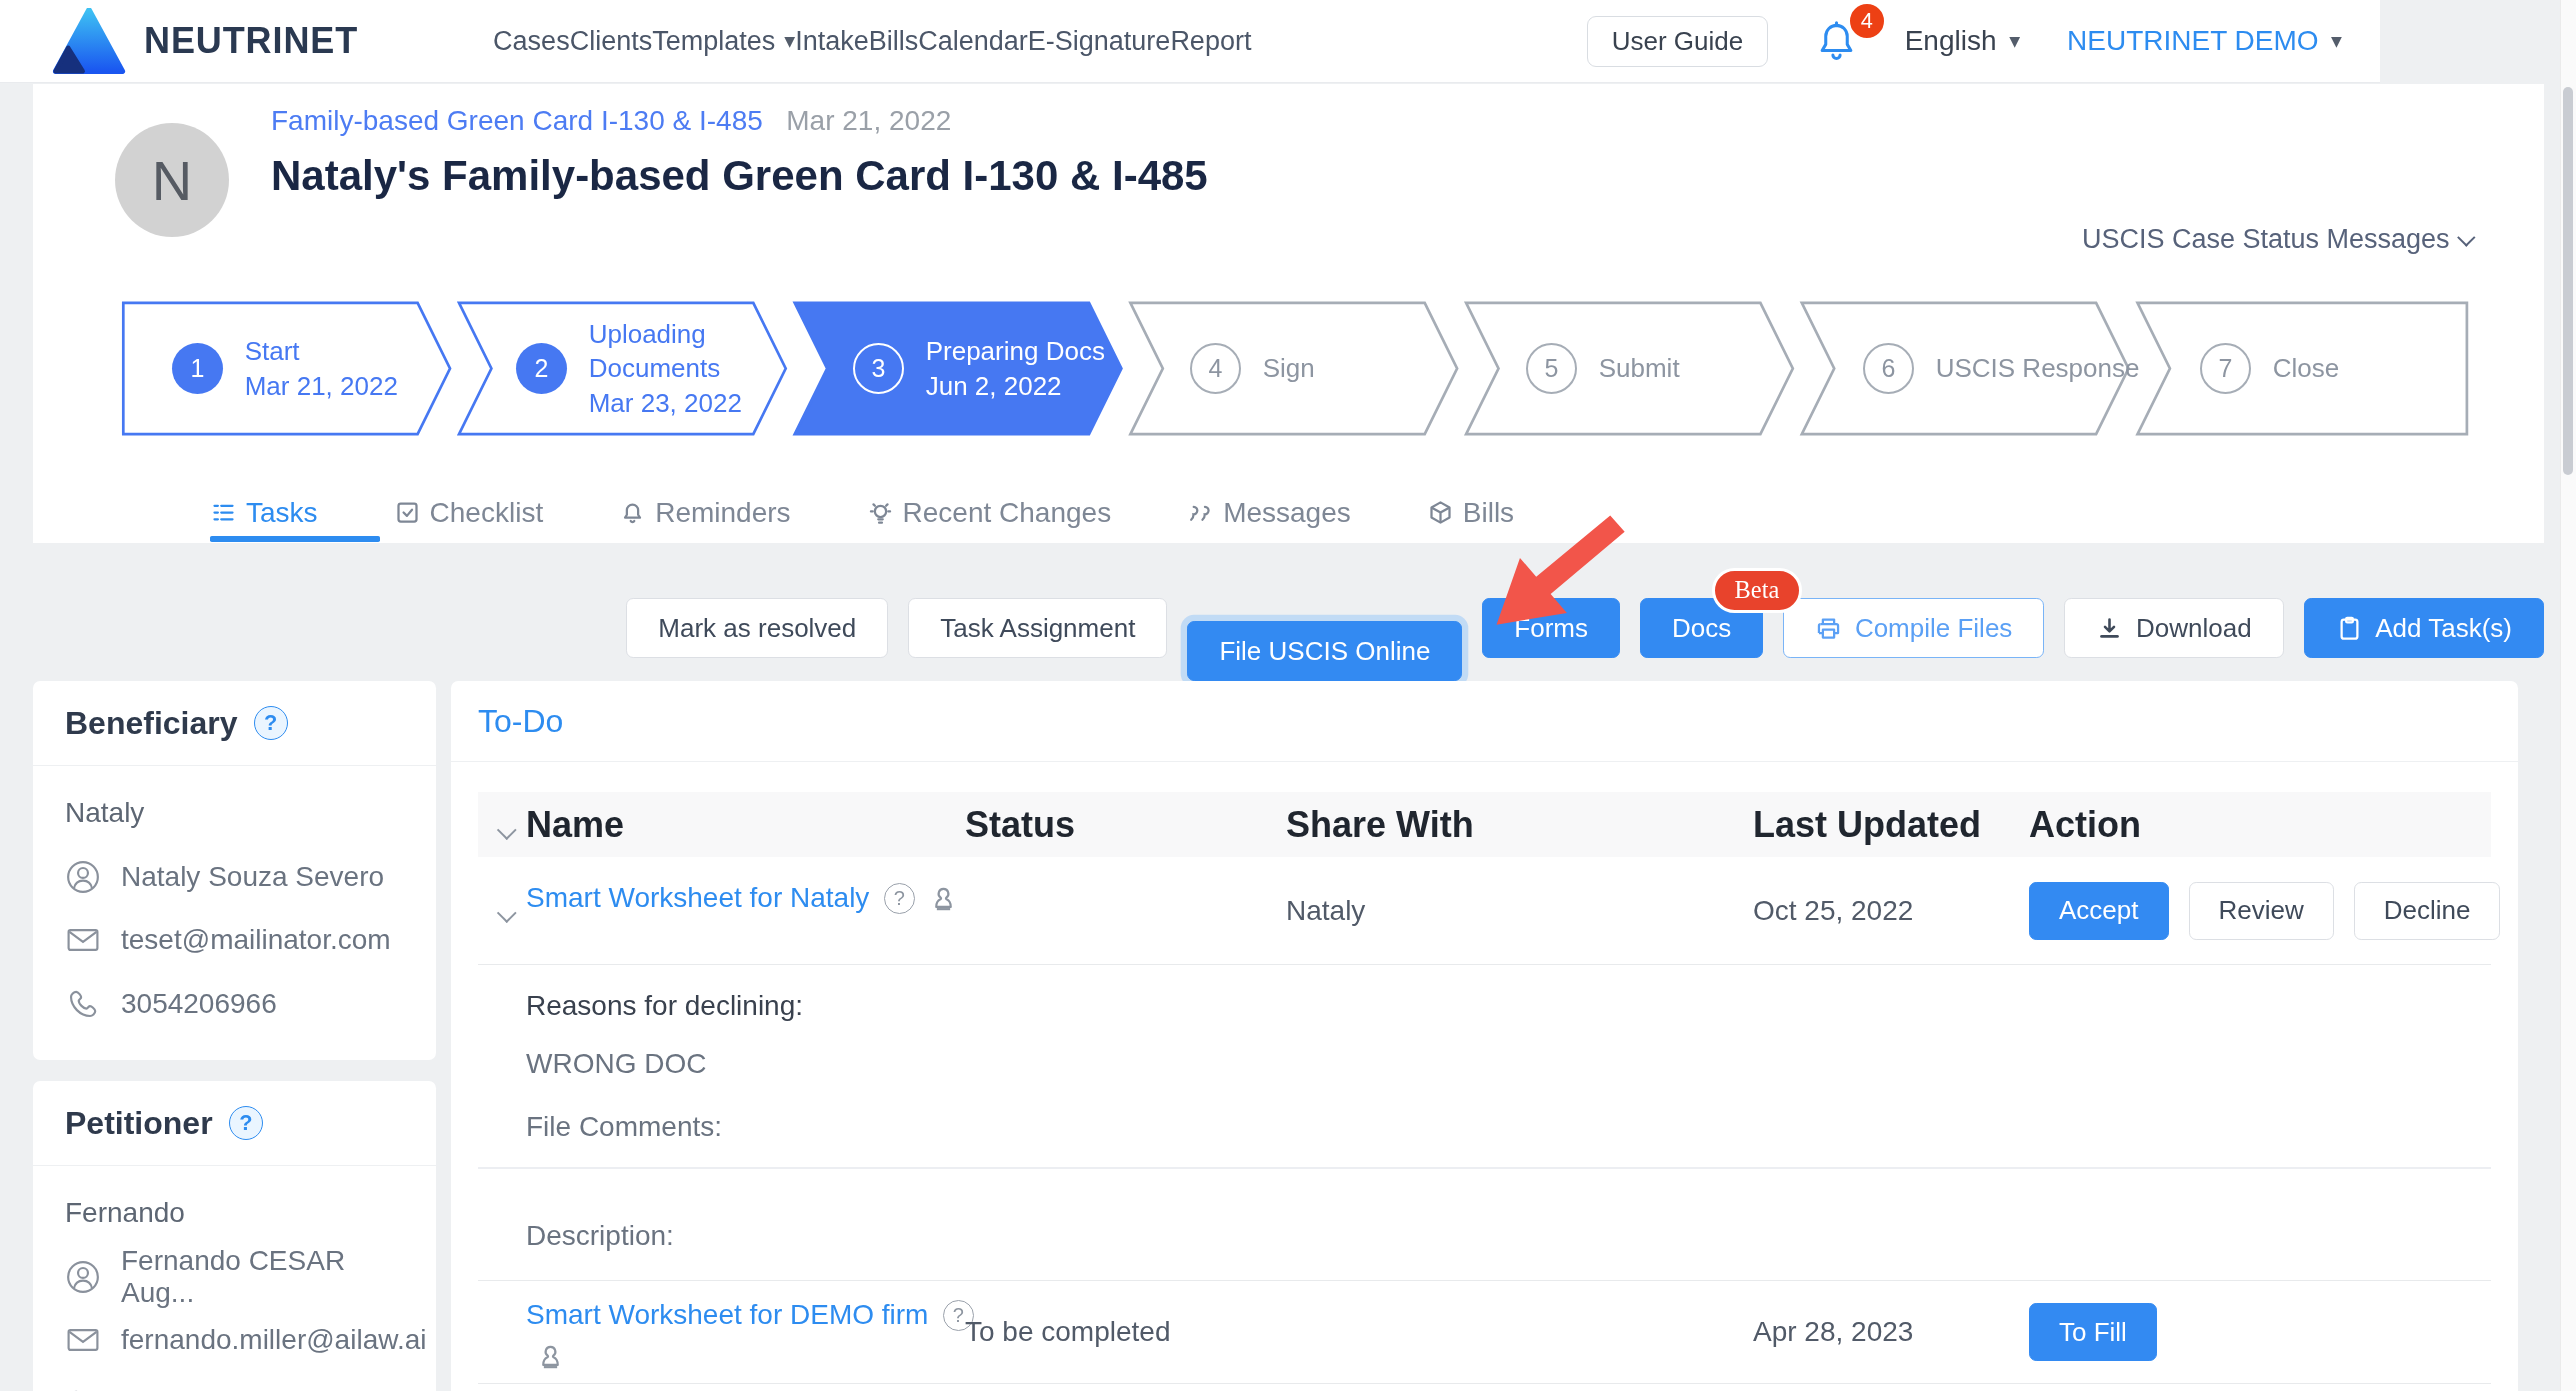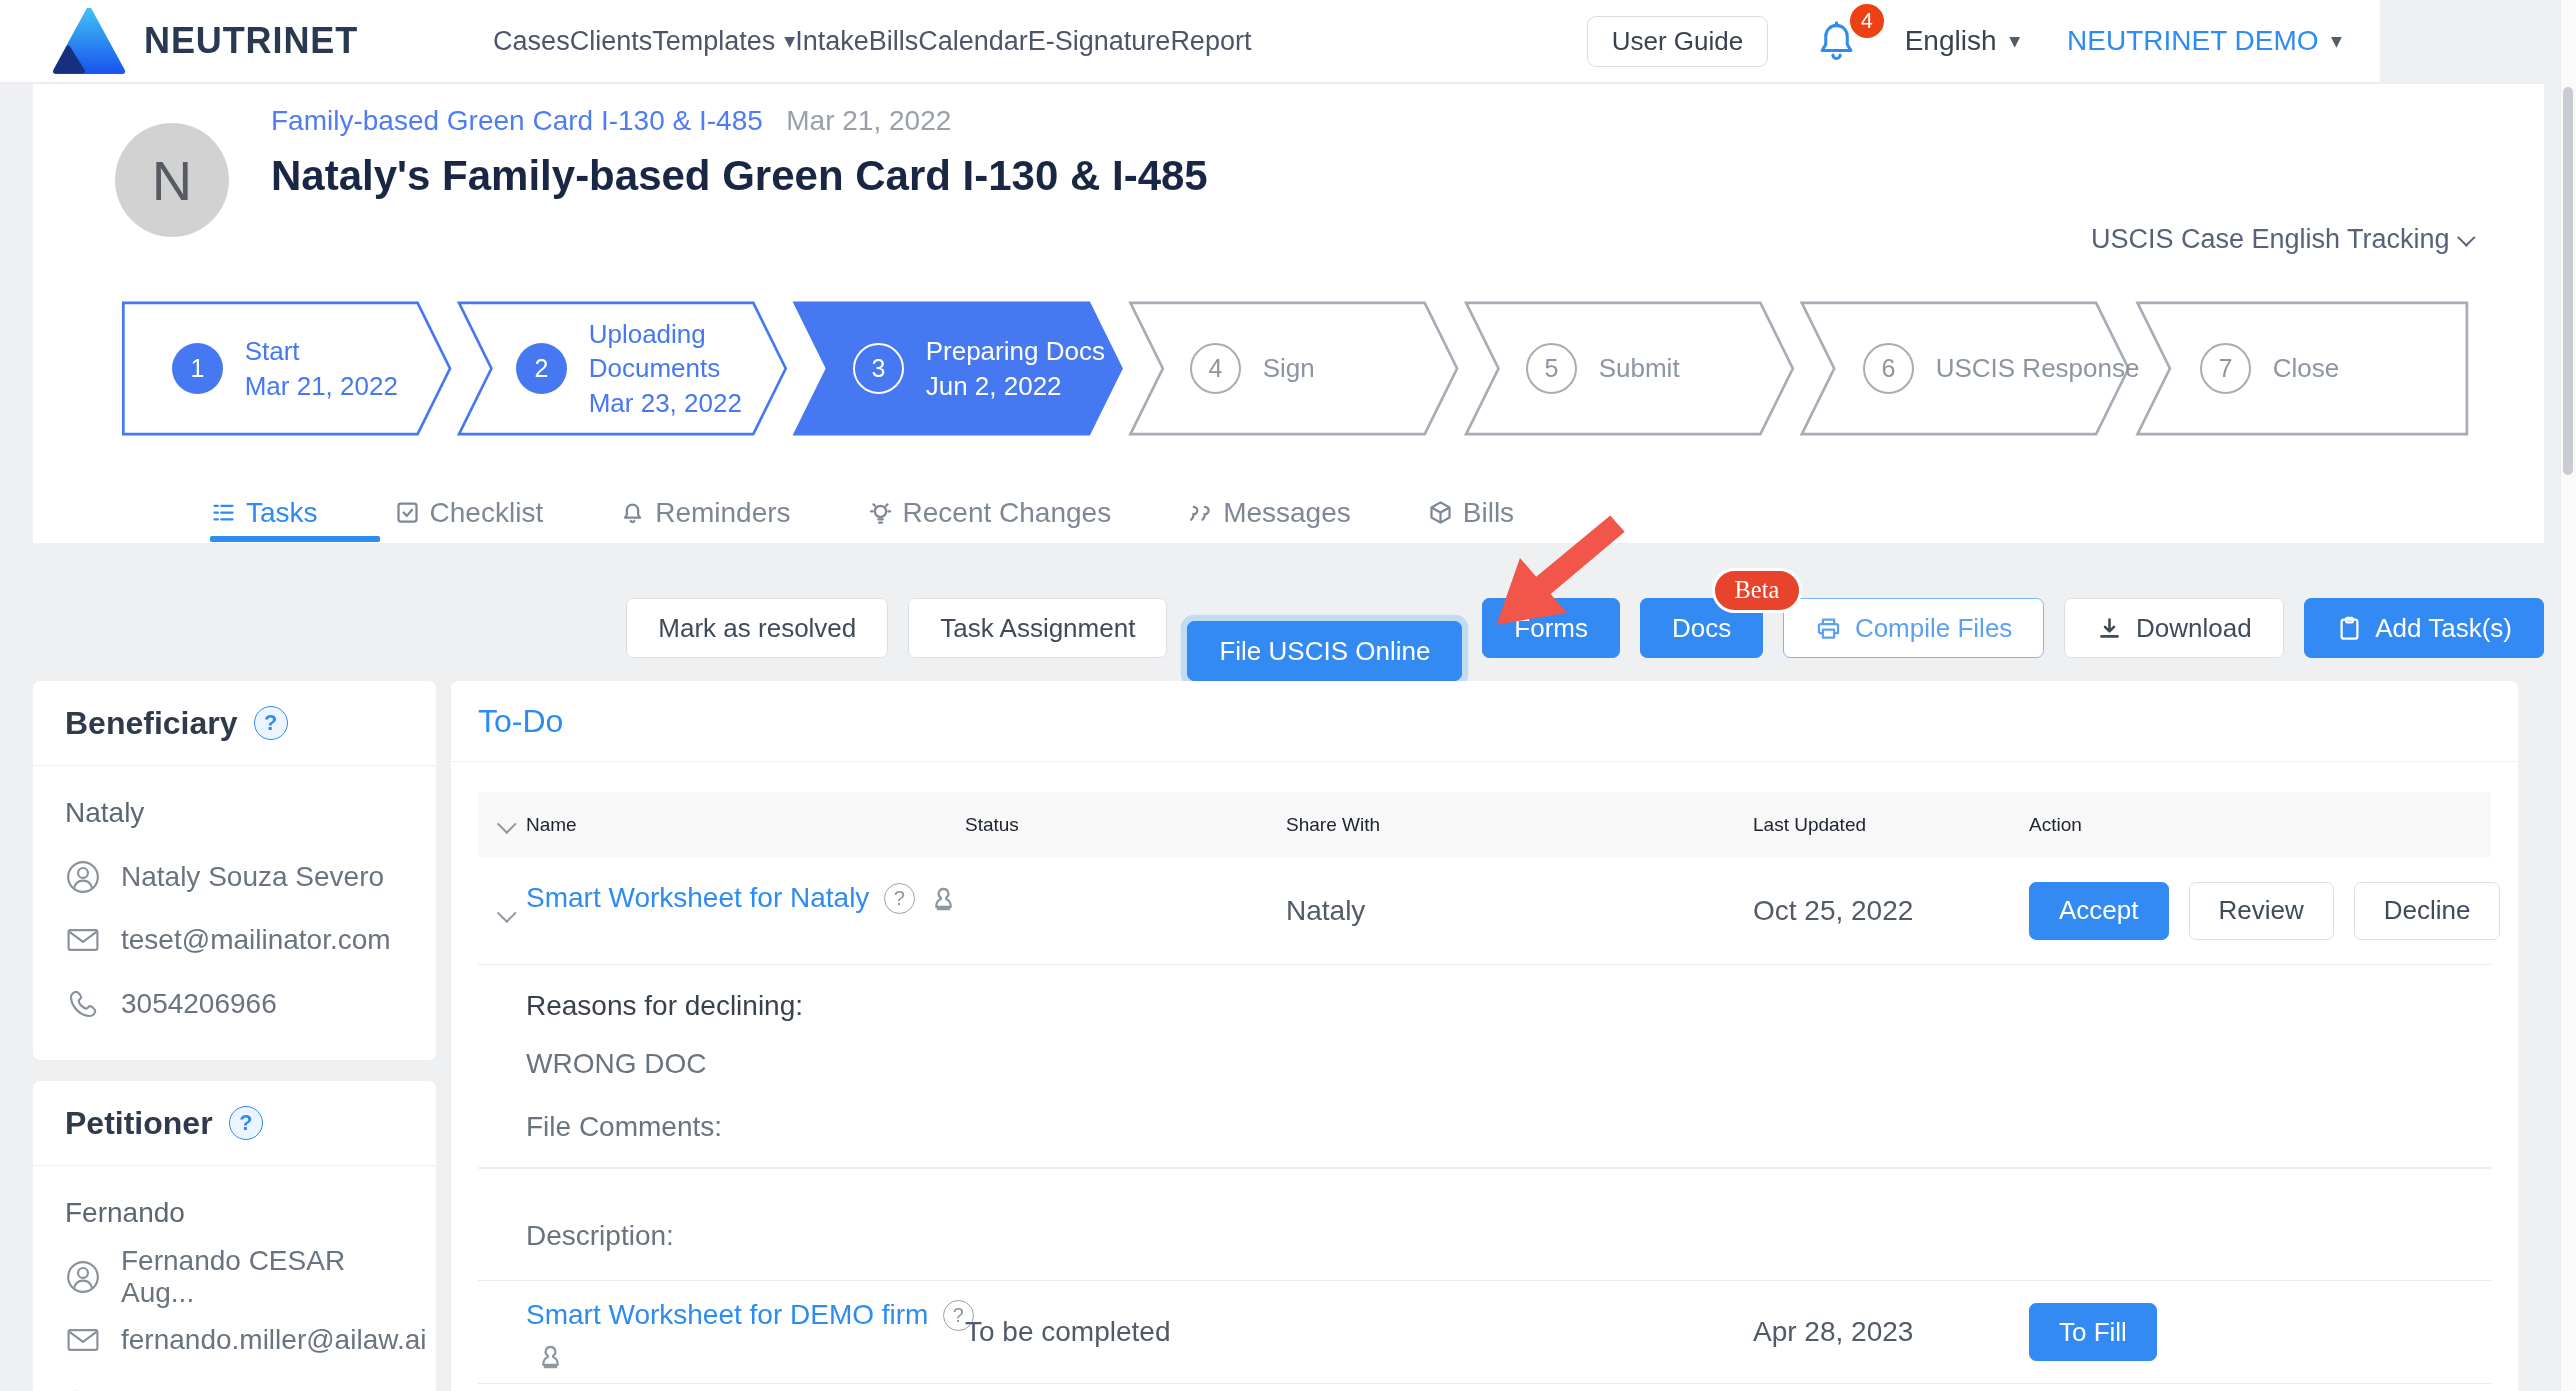--- a/index.html
+++ b/index.html
@@ -84,21 +84,21 @@
   .card-body { padding:27px 32.5px; display:flex; flex-direction:column; gap:23.5px; font-size:28px; color:#5d6673; }
   .contact-name { height:40px; display:flex; align-items:center; }
   .contact-row { height:40px; display:flex; align-items:center; gap:20px; color:#6a7380; }
   .cicon { flex:none; }
 
   
   .todo-card { position:absolute; left:451px; top:681px; width:2067px; height:903px; background:#fff; border-radius:7.2px; }
   .todo-title { height:81px; padding:0 27px; display:flex; align-items:center; font-size:32px; color:#2d8cf0;
                 border-bottom:1.8px solid #eef0f2; }
   .thead { position:absolute; left:27px; top:111px; width:2013px; height:65px; background:#f8f8f9; }
-  .thead .cell { position:absolute; top:50%; transform:translateY(-50%); font-size:19px; font-weight:400; color:#20262f; }
+  .thead .cell { position:absolute; top:50%; transform:translateY(-50%); font-size:36px; font-weight:700; color:#20262f; }
   .trow1 { position:absolute; left:27px; top:176px; width:2013px; height:108px; border-bottom:1.8px solid #e8eaec; }
   .cell { position:absolute; font-size:28px; color:#515a68; }
   .vc { top:50%; transform:translateY(-50%); }
   .col-chevron { left:21.7px; }
   .col-name { left:48px; }
   .col-status { left:487px; }
   .col-share { left:808px; }
   .col-updated { left:1275px; }
   .col-action { left:1551px; }
   .name-link { color:#2d8cf0; display:flex; align-items:center; gap:14.4px; }
@@ -178,21 +178,21 @@
   </div>
 
   <div class="hero"></div>
   <div class="avatar">N</div>
   <div class="crumb-row">
     <span class="crumb-link">Family-based Green Card I-130 &amp; I-485</span>
     <span class="crumb-date">Mar 21, 2022</span>
   </div>
   <div class="case-title">Nataly's Family-based Green Card I-130 &amp; I-485</div>
   <div class="tracking">
-    <span>USCIS Case English Tracking</span>
+    <span>USCIS Case Status Messages</span>
     <span class="chev-down"></span>
   </div>
 
   <svg class="steps-svg" width="2356" height="135" viewBox="0 0 2610 150">
     <path d="M2,2 H329 L365,75 L329,148 H2 Z" fill="#ffffff" stroke="#4678f2" stroke-width="3"></path>
     <path d="M375,2 H702 L738,75 L702,148 H375 L411,75 Z" fill="#ffffff" stroke="#4678f2" stroke-width="3"></path>
     <path d="M748,2 H1075 L1111,75 L1075,148 H748 L784,75 Z" fill="#4678f2" stroke="#4678f2" stroke-width="3"></path>
     <path d="M1121,2 H1448 L1484,75 L1448,148 H1121 L1157,75 Z" fill="#ffffff" stroke="#a6adb6" stroke-width="3"></path>
     <path d="M1494,2 H1821 L1857,75 L1821,148 H1494 L1530,75 Z" fill="#ffffff" stroke="#a6adb6" stroke-width="3"></path>
     <path d="M1867,2 H2194 L2230,75 L2194,148 H1867 L1903,75 Z" fill="#ffffff" stroke="#a6adb6" stroke-width="3"></path>

